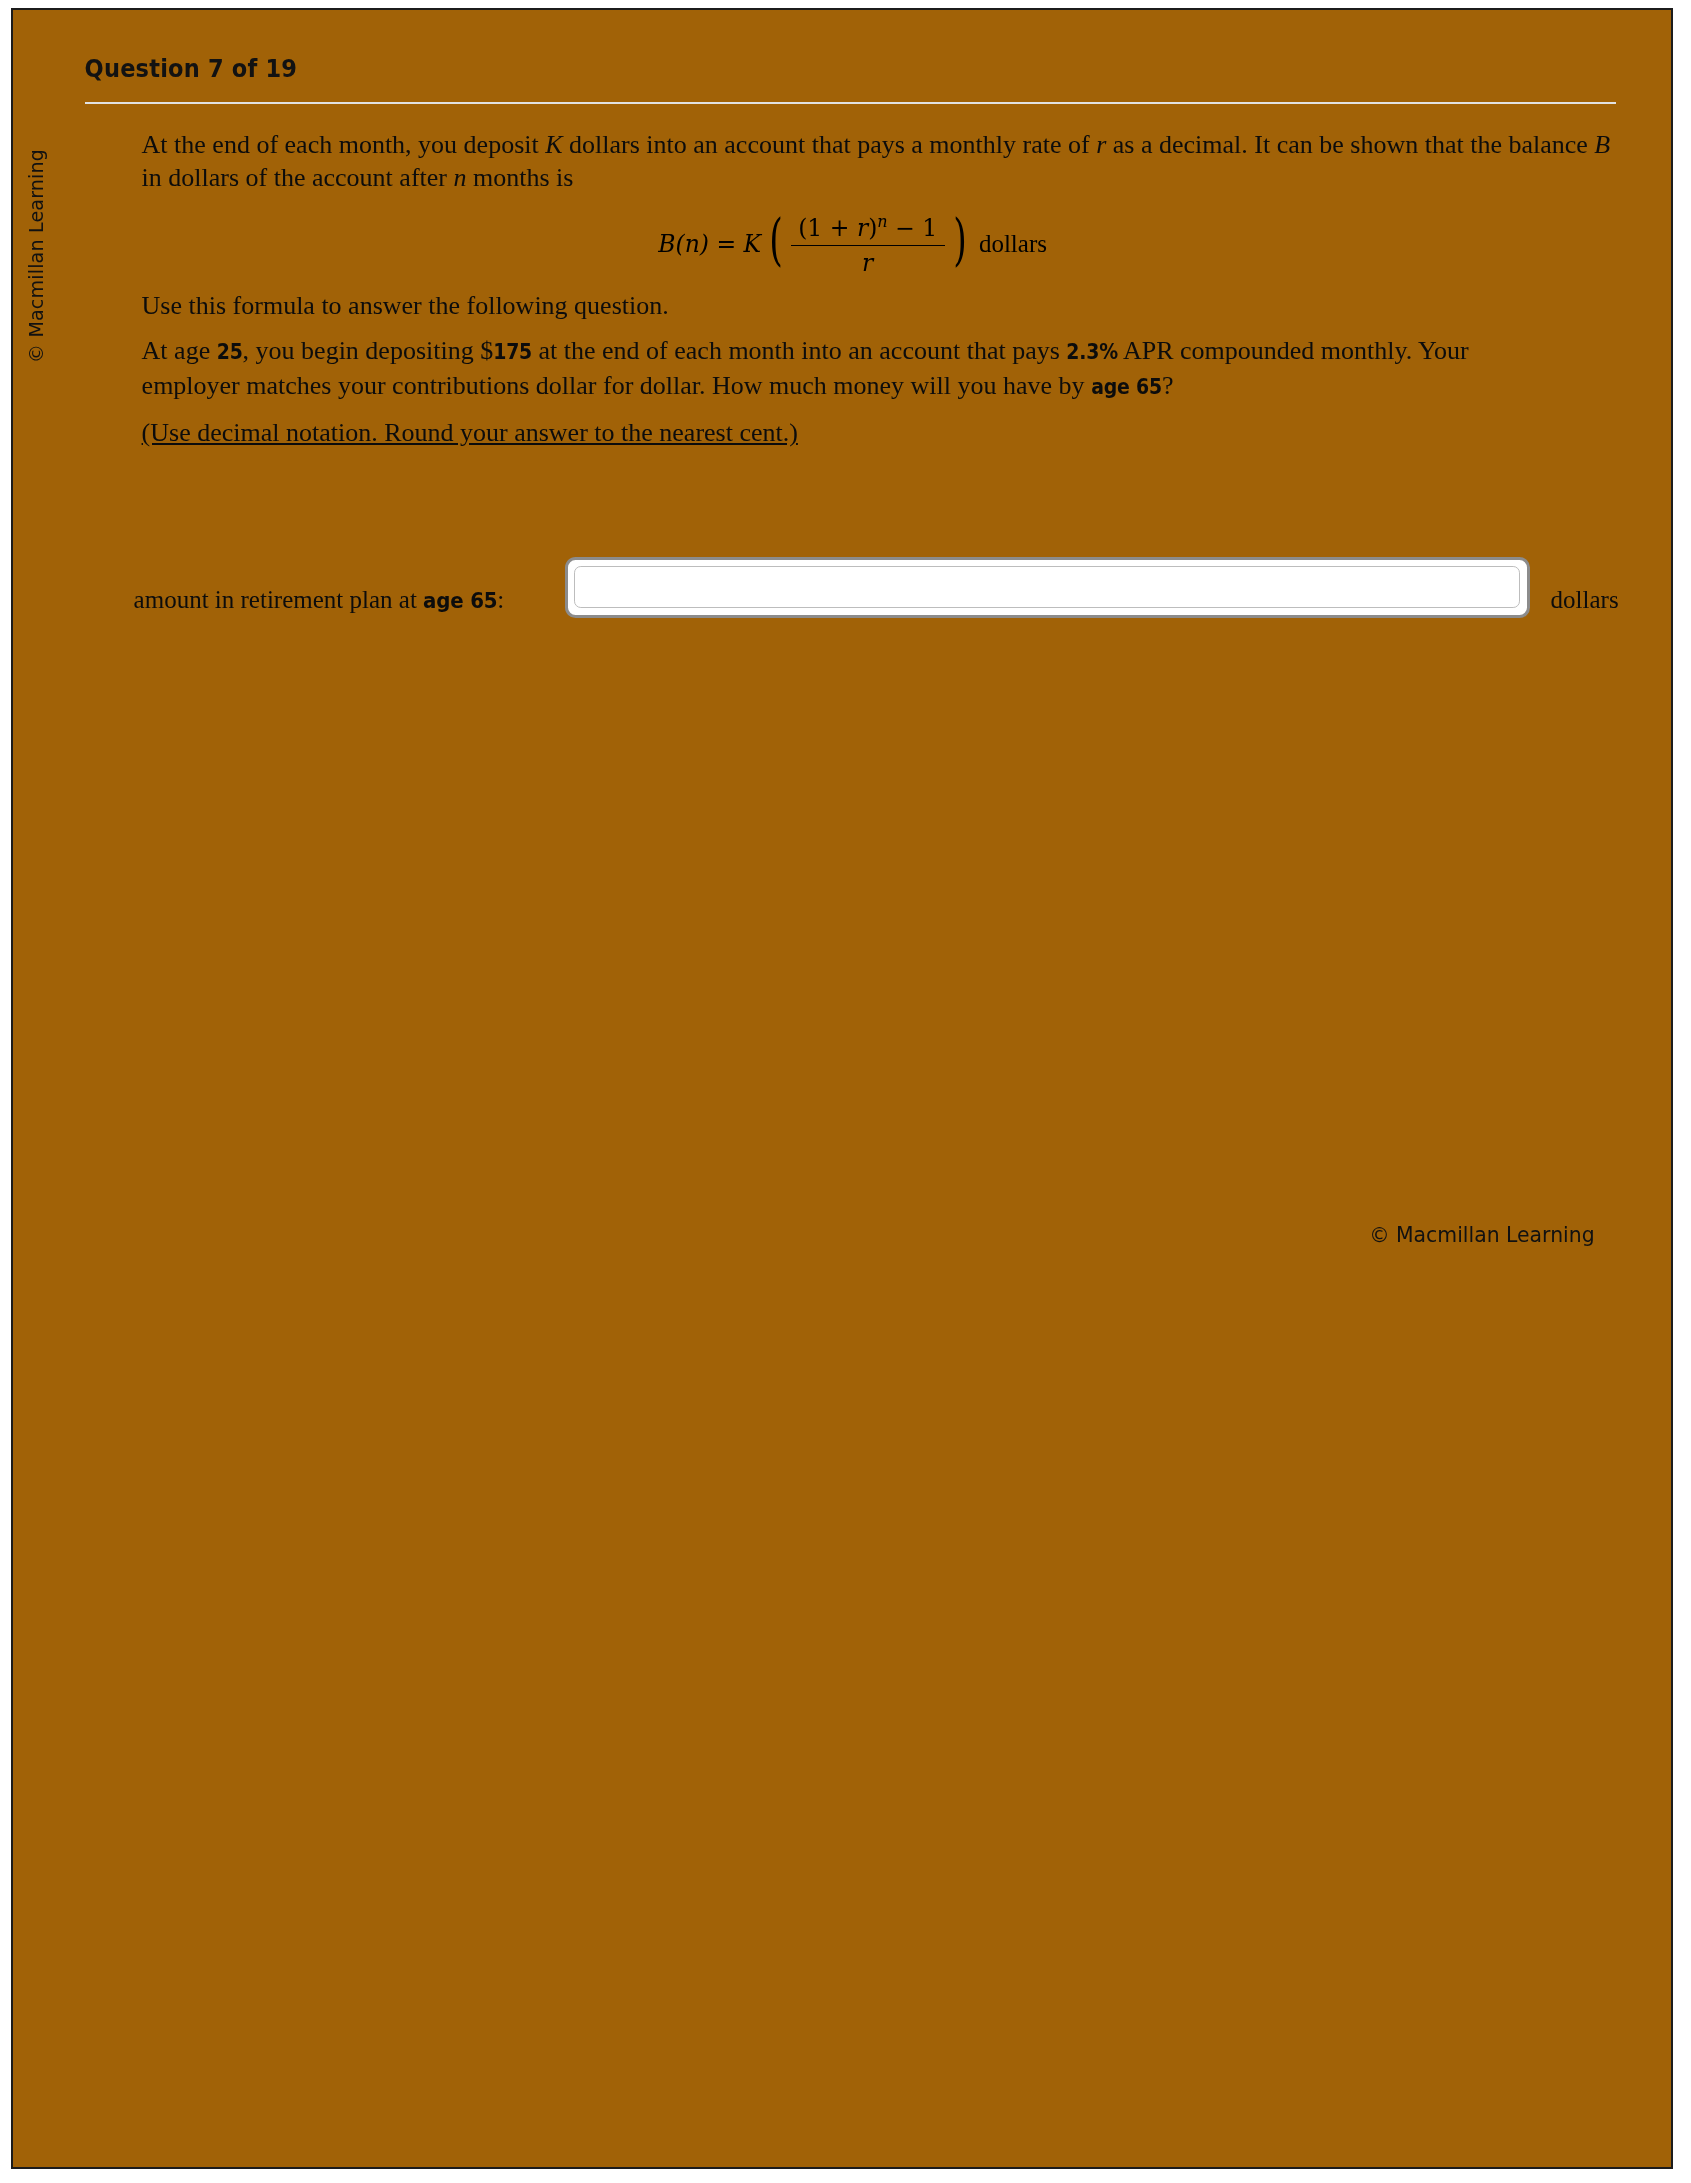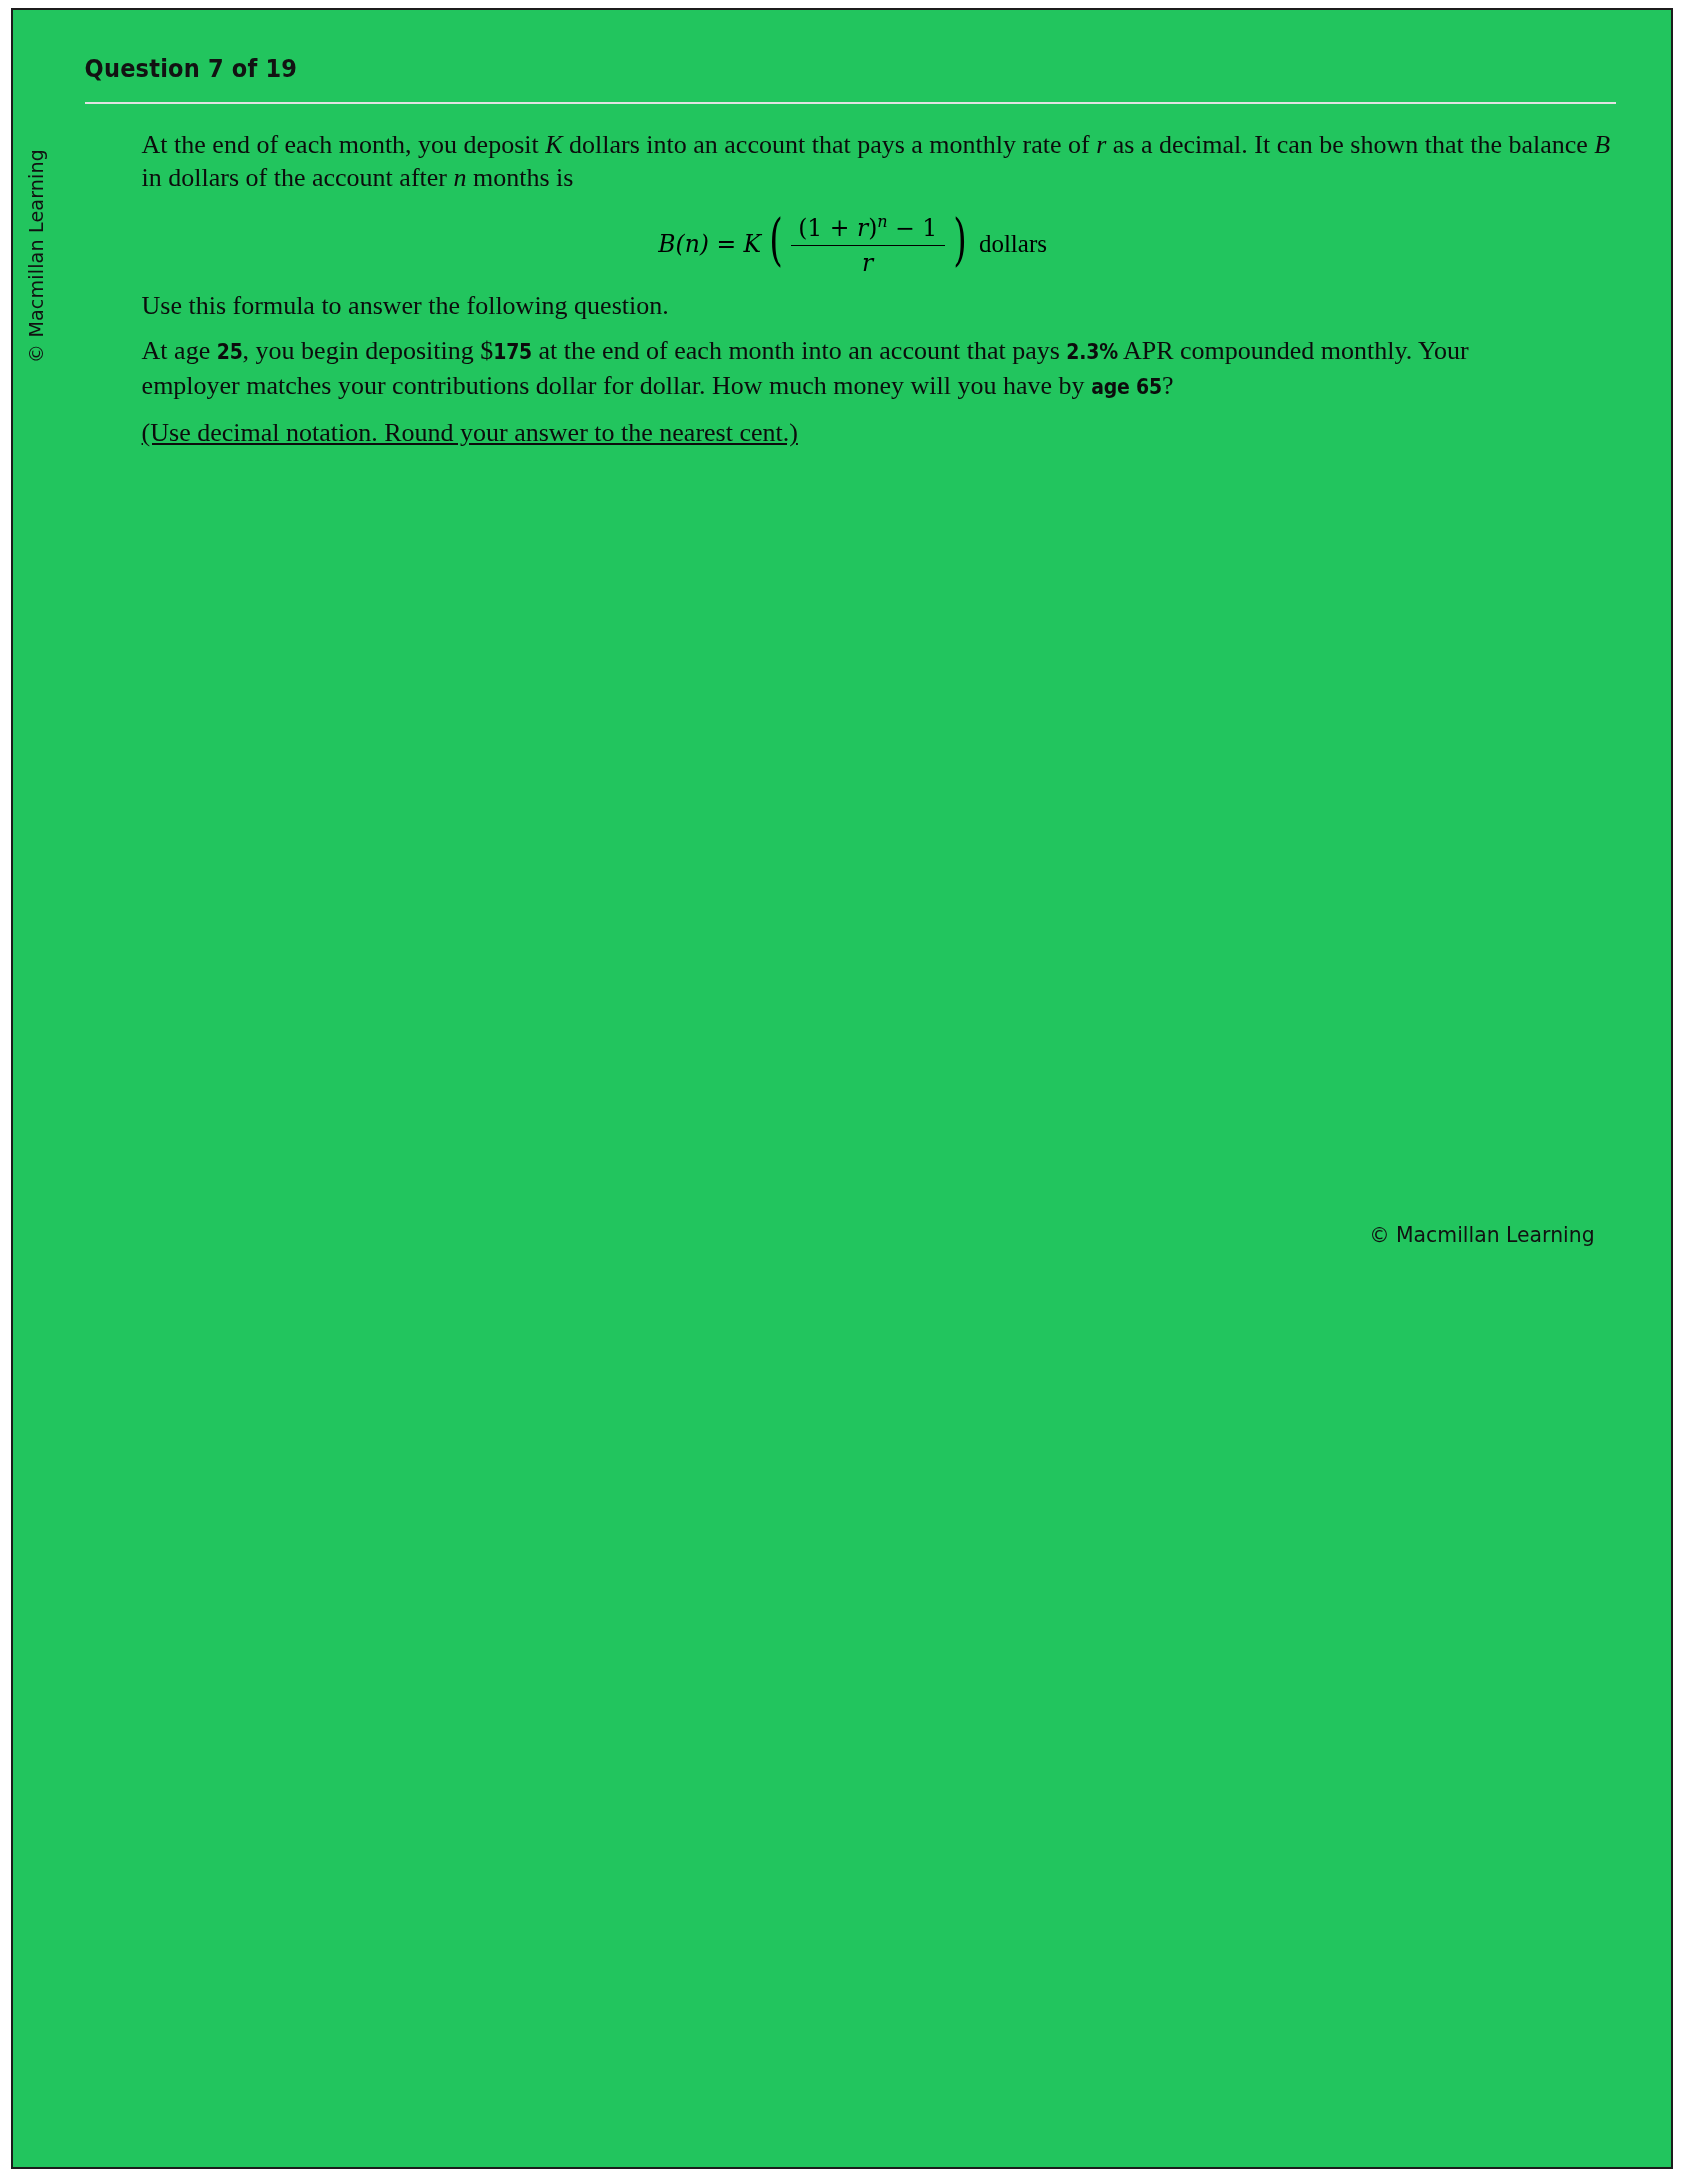--- a/index.html
+++ b/index.html
@@ -13,21 +13,21 @@
     font-family: "Liberation Serif", serif;
     -webkit-font-smoothing: antialiased;
   }
 
   .page {
     position: absolute;
     left: 10.6px;
     top: 7.6px;
     width: 1662px;
     height: 2161px;
-    background: #22c55e;
+    background: #a16207;
     border: 2.3px solid #1c1c1c;
     box-sizing: border-box;
     overflow: hidden;
   }
 
   
   .question-header {
     position: absolute;
     left: 72px;
     top: 44px;
@@ -237,17 +237,26 @@
       <span class="formula"><span class="it lhs">B(n) = K</span><span class="paren">(</span><span class="frac"><span class="num"><span>(1 + </span><span class="it">r</span><span>)</span><span class="sup">n</span><span> − 1</span></span><span class="den">r</span></span><span class="paren">)</span><span class="dollars-word">dollars</span></span>
     </div>
 
     <p class="para p-use">Use this formula to answer the following question.</p>
 
     <p class="para p-question"><span>At age </span><span class="numeral">25</span><span>, you begin depositing $</span><span class="numeral">175</span><span> at the end of each month into an account that pays </span><span class="numeral">2.3%</span><span> APR compounded monthly. Your employer matches your contributions dollar for dollar. How much money will you have by </span><span class="numeral">age 65</span><span>?</span></p>
 
     <p class="para p-note">(Use decimal notation. Round your answer to the nearest cent.)</p>
   </div>
 
+  <div class="answer-row">
+    <div class="answer-label"><span>amount in retirement plan at </span><span class="numeral">age 65</span><span>:</span></div>
+
+    <div class="input-frame">
+      <input class="answer-input" type="text" placeholder="" style="">
+    </div>
+
+    <div class="unit-label">dollars</div>
+  </div>
 
   <div class="bottom-copyright">© Macmillan Learning</div>
 
 </div>
 
 
 </body></html>

